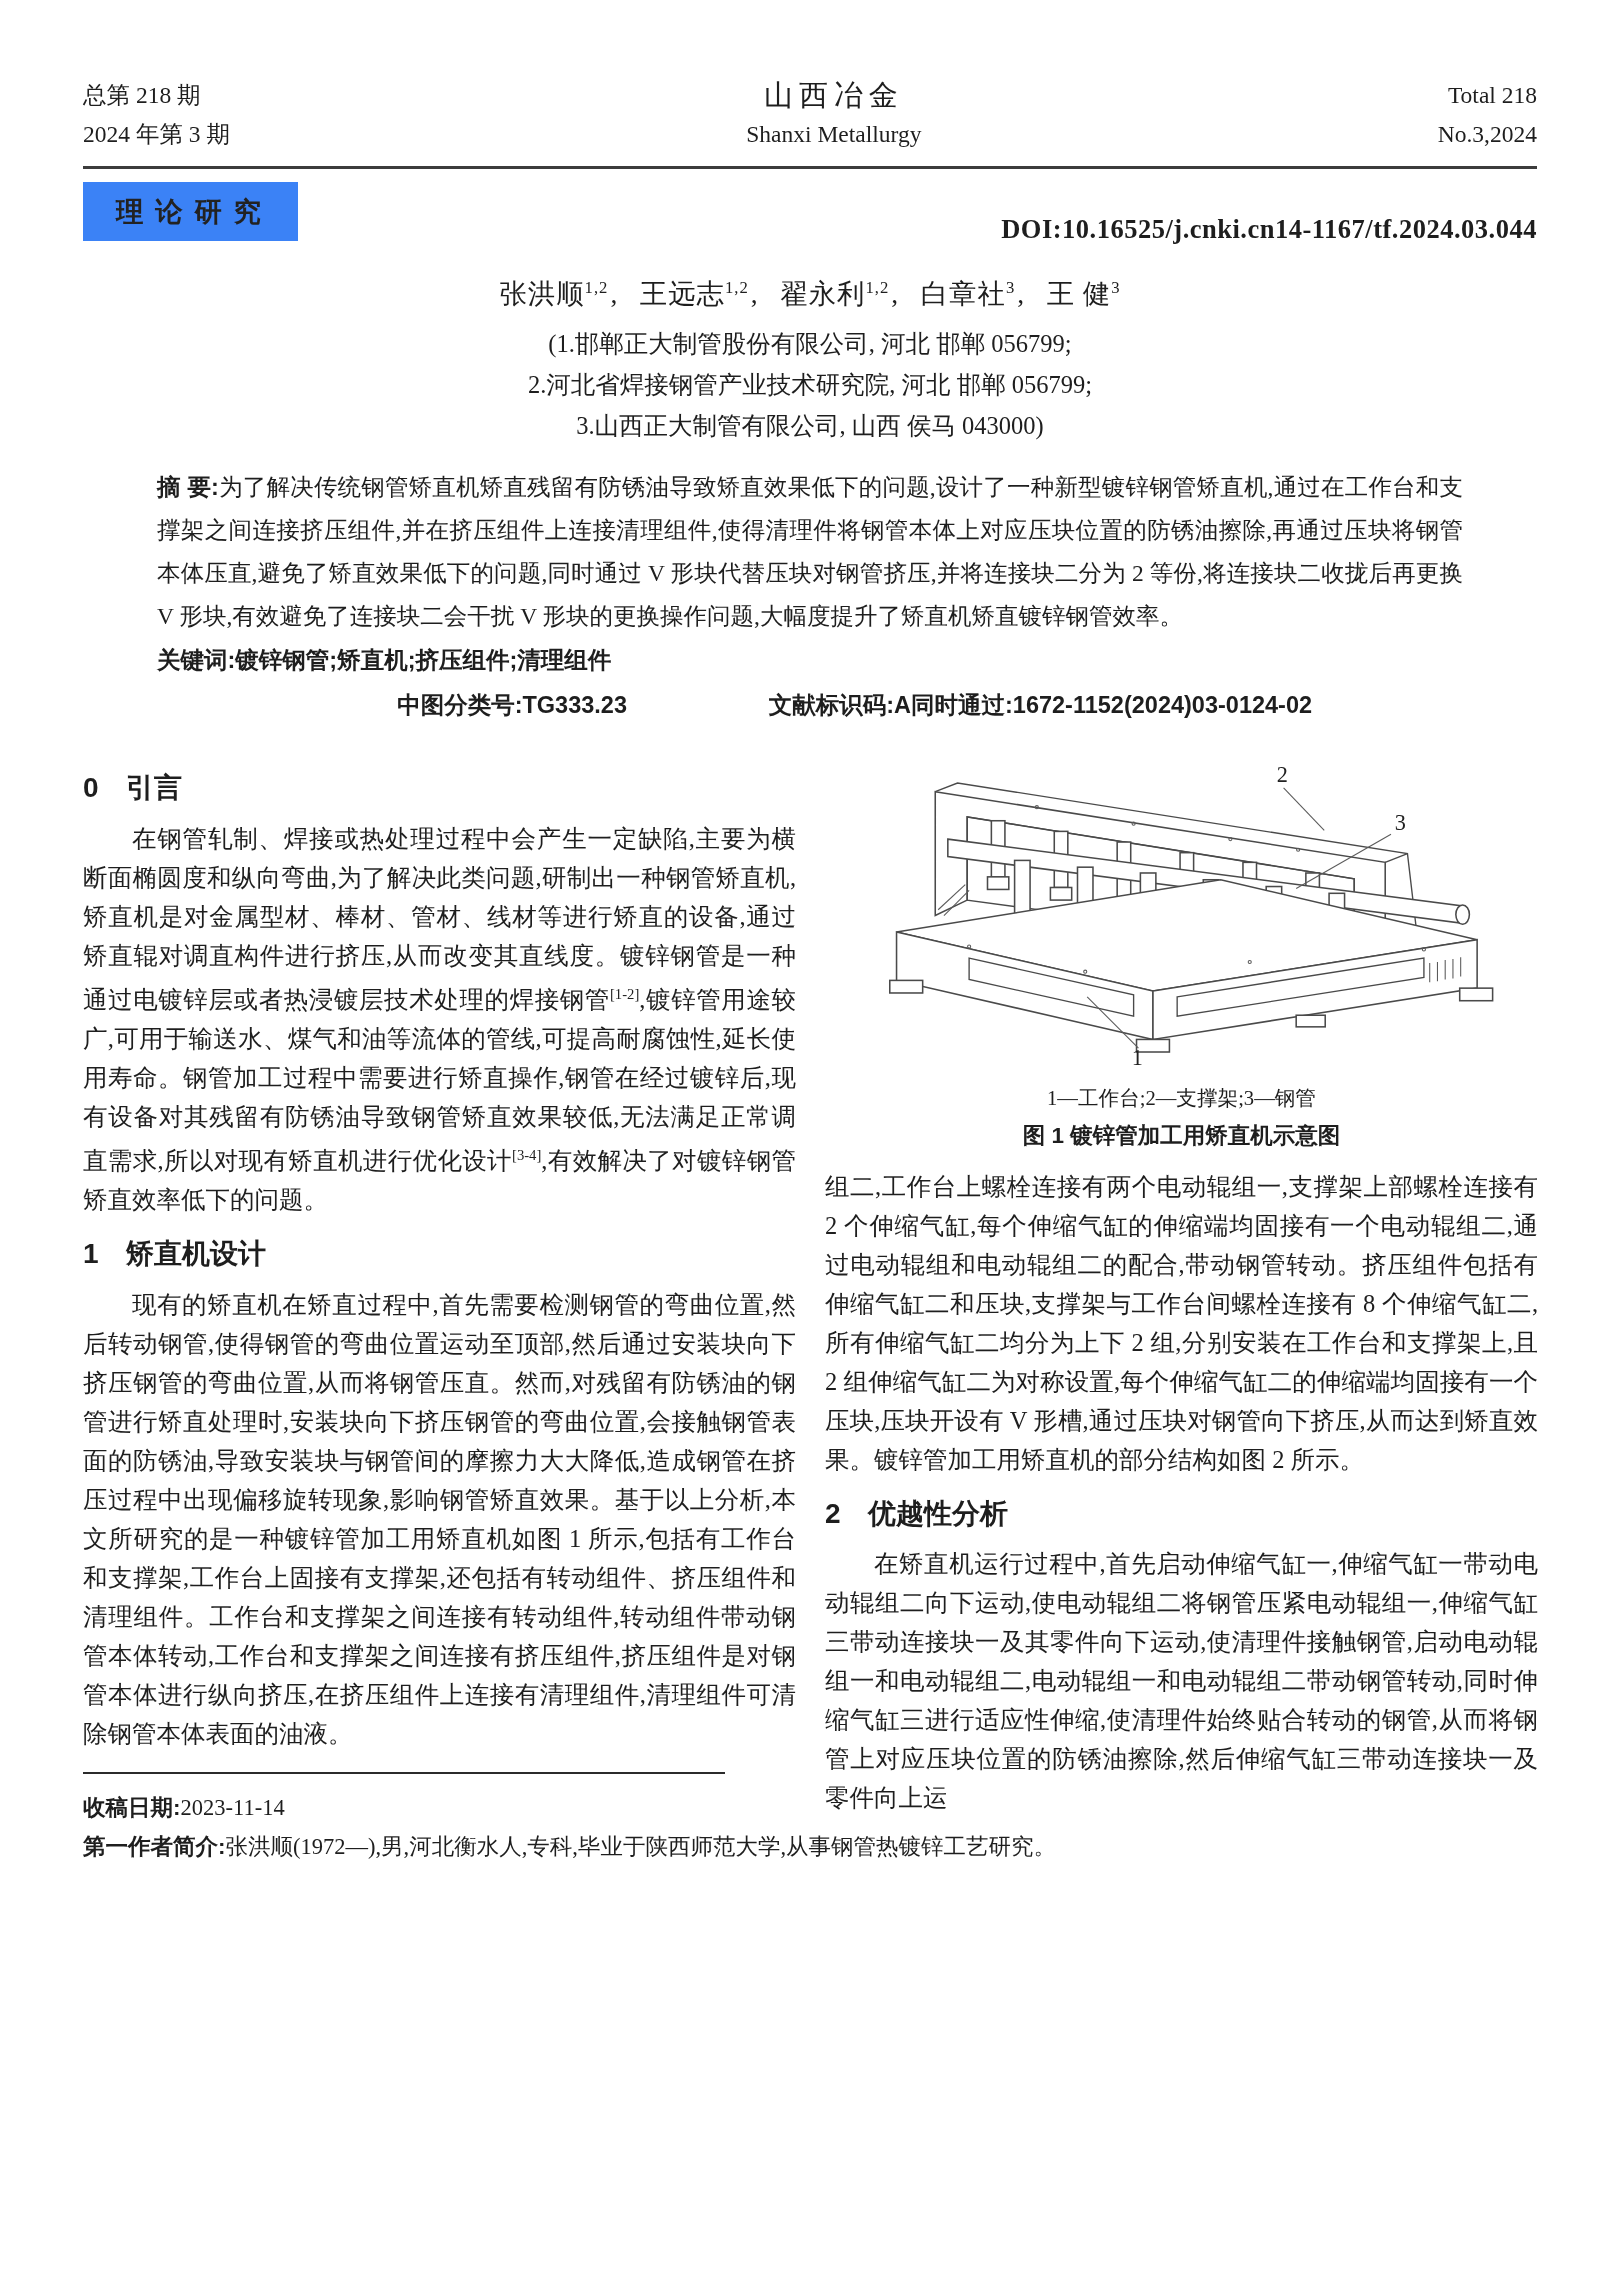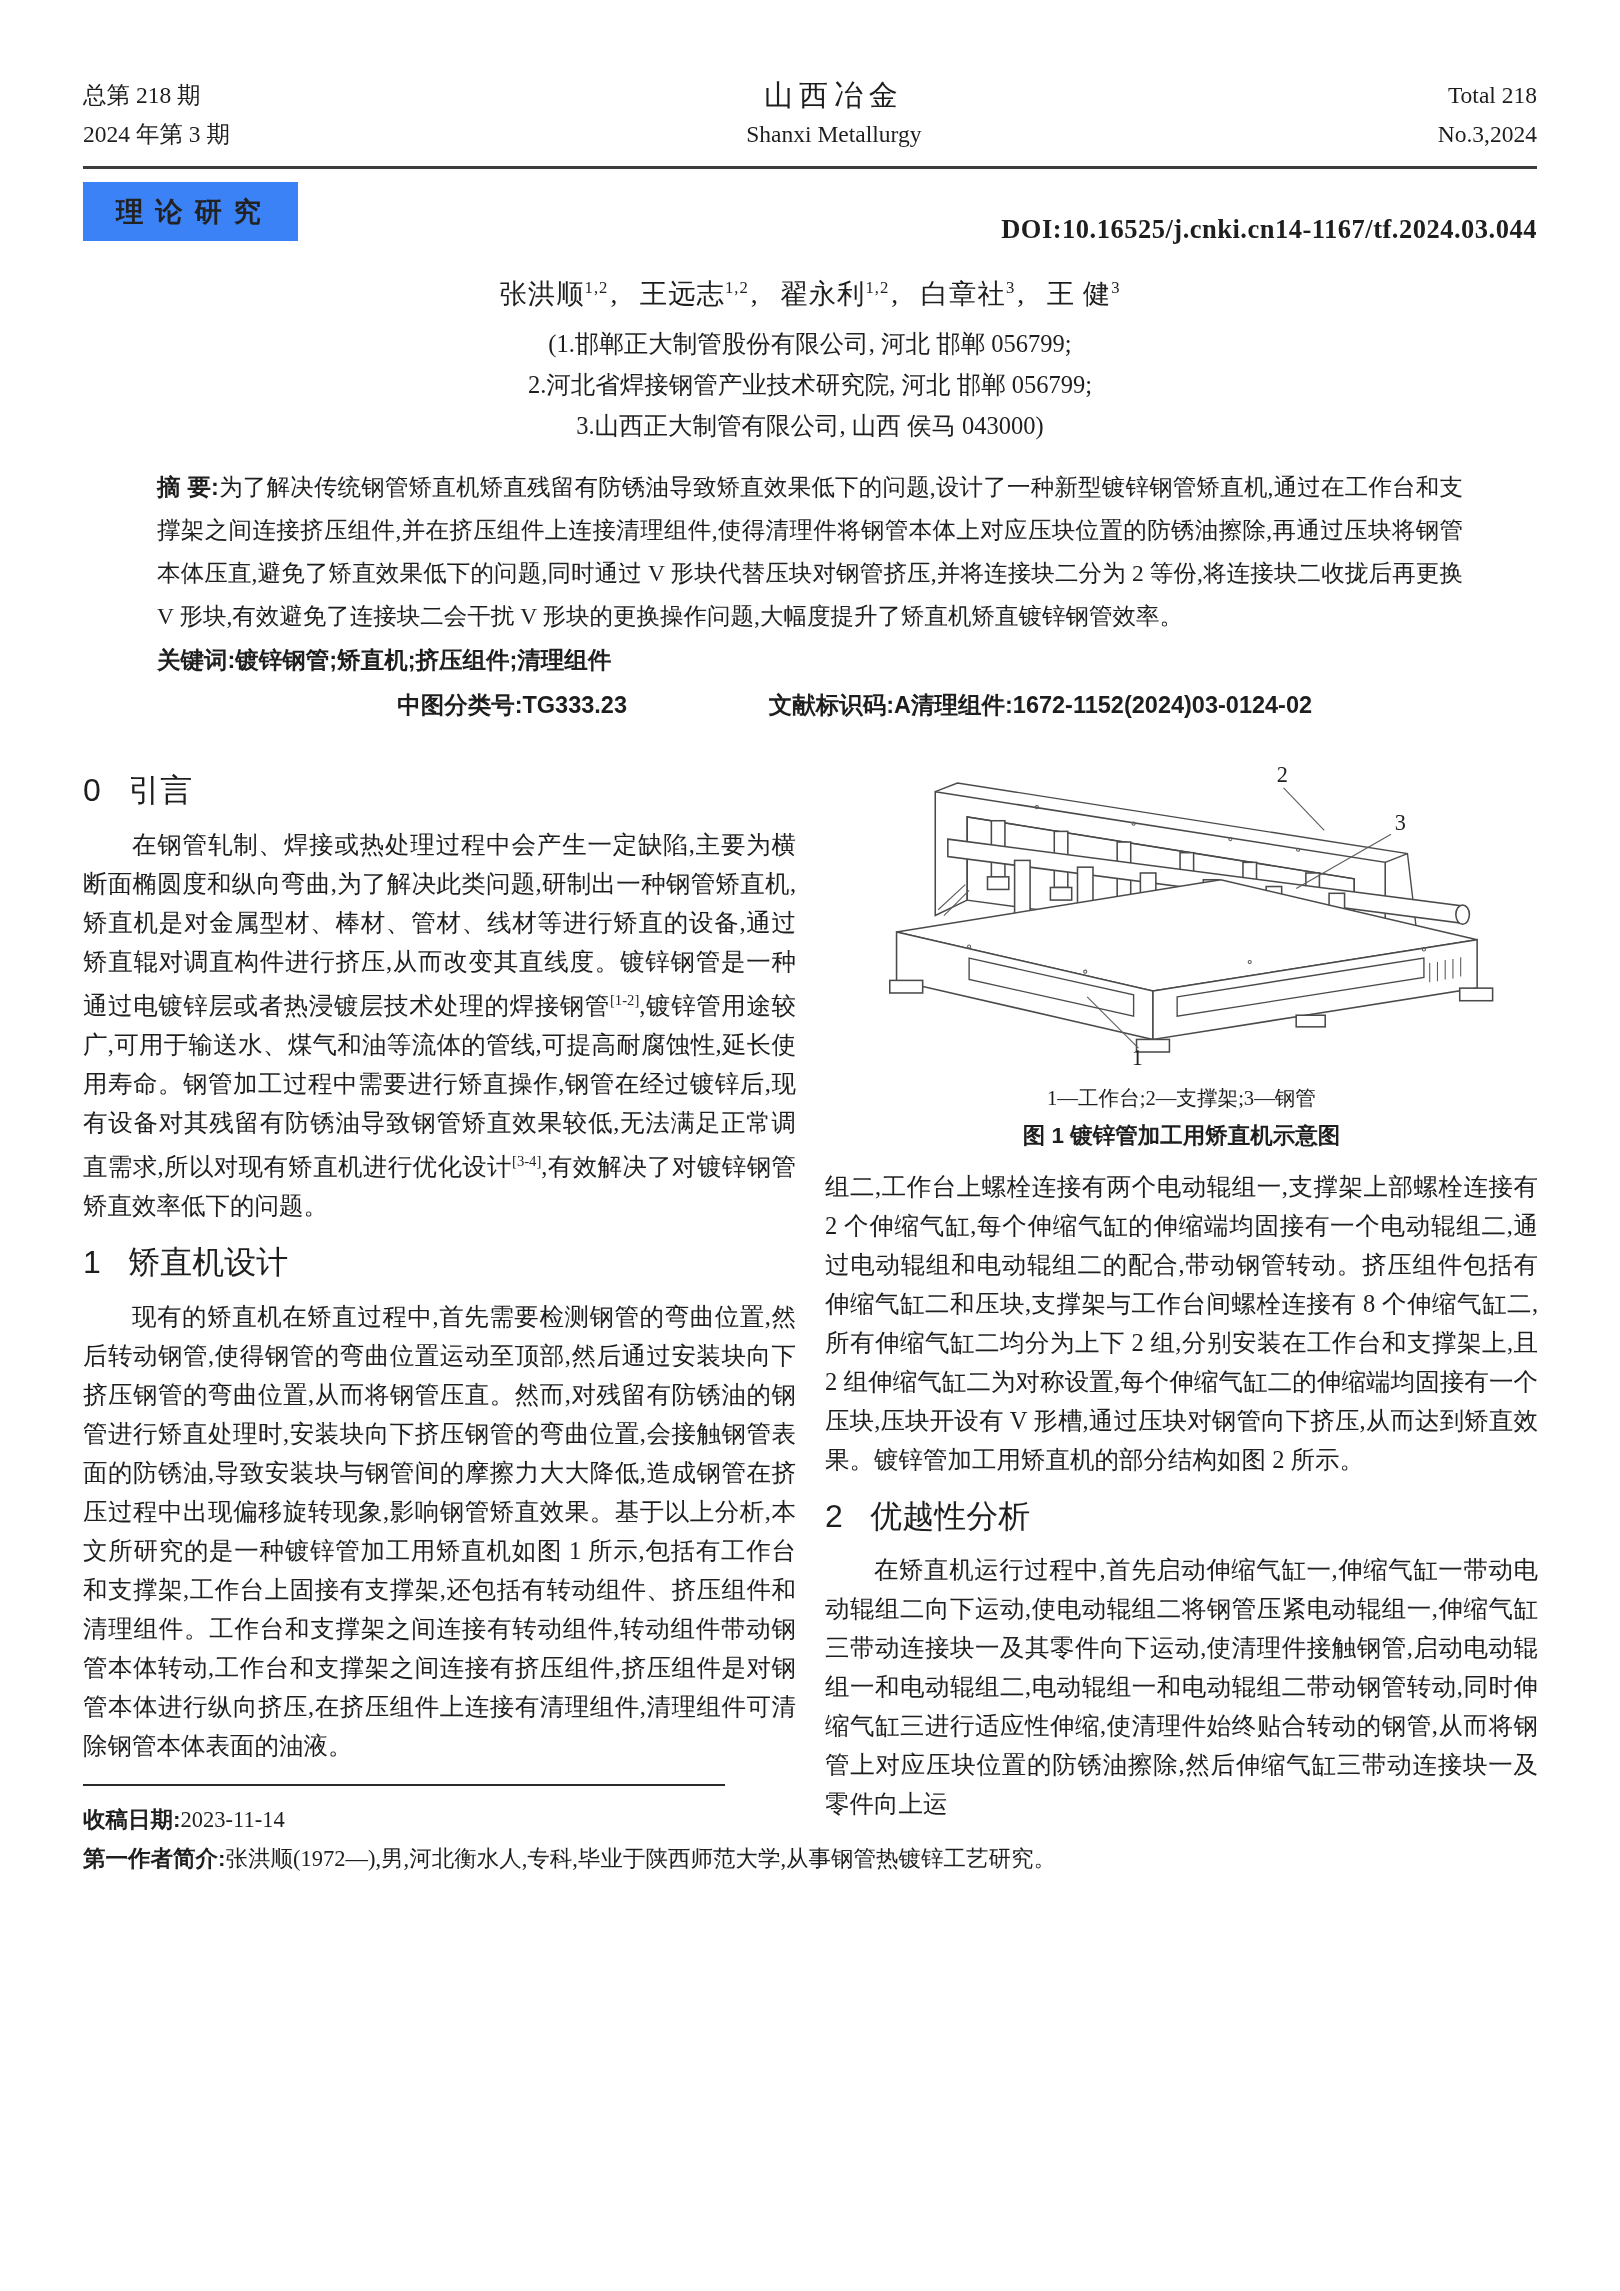--- a/index.html
+++ b/index.html
@@ -34,21 +34,21 @@
   .kwline { font-size:23.5px; line-height:45px; font-family:"Liberation Sans", sans-serif; font-weight:bold; }
   .metarow { display:flex; font-size:23.5px; line-height:45px; font-family:"Liberation Sans", sans-serif; font-weight:bold;text-align:right; }
   .metarow .m1 { width:470px; }
   .metarow .m2 { width:284px; }
 
   
   .cols { display:flex; gap:29px; margin-top:25.5px; }
   .col { width:713px; }
   .col p { font-size:24.5px; line-height:39px; text-align:justify; text-indent:2em; }
   .col p.noindent { text-indent:0; }
-  .sechead { font-size:32px; font-weight:normal; font-family:"Liberation Sans", sans-serif; margin:15.7px 0 11.8px 0; }
+  .sechead { font-size:28px; font-weight:bold; font-family:"Liberation Sans", sans-serif; margin:15.7px 0 11.8px 0; }
   .sechead .hnum { margin-right:27.4px; }
   .col sup { font-size:14.7px; }
 
   
   .fig { width:713px; text-align:center; }
   .fig svg { display:block; margin:0 auto; }
   .fig-legend { font-size:20.6px; margin-top:2px; }
   .fig-caption { font-size:22.5px; font-weight:bold; font-family:"Liberation Sans", sans-serif; margin:7.8px 0 15.7px 0; }
 
   
@@ -106,21 +106,21 @@
   <div class="absblock">
     <div class="abstract">
       <span class="ablabel">摘 要:</span><span>为了解决传统钢管矫直机矫直残留有防锈油导致矫直效果低下的问题,设计了一种新型镀锌钢管矫直机,通过在工作台和支撑架之间连接挤压组件,并在挤压组件上连接清理组件,使得清理件将钢管本体上对应压块位置的防锈油擦除,再通过压块将钢管本体压直,避免了矫直效果低下的问题,同时通过 V 形块代替压块对钢管挤压,并将连接块二分为 2 等份,将连接块二收拢后再更换 V 形块,有效避免了连接块二会干扰 V 形块的更换操作问题,大幅度提升了矫直机矫直镀锌钢管效率。</span>
     </div>
     <div class="kwline">
       <span>关键词:</span><span>镀锌钢管;矫直机;挤压组件;清理组件</span>
     </div>
     <div class="metarow">
       <span class="m1"><span>中图分类号:</span><span>TG333.23</span></span>
       <span class="m2"><span>文献标识码:</span><span>A</span></span>
-      <span class="m3"><span>清理组件:</span><span>1672-1152(2024)03-0124-02</span></span>
+      <span class="m3"><span>同时通过:</span><span>1672-1152(2024)03-0124-02</span></span>
     </div>
   </div>
 
   <div class="cols">
 
     <div class="col">
       <div class="sechead">
         <span class="hnum">0</span><span>引言</span>
       </div>
       <p><span>在钢管轧制、焊接或热处理过程中会产生一定缺陷,主要为横断面椭圆度和纵向弯曲,为了解决此类问题,研制出一种钢管矫直机,矫直机是对金属型材、棒材、管材、线材等进行矫直的设备,通过矫直辊对调直构件进行挤压,从而改变其直线度。镀锌钢管是一种通过电镀锌层或者热浸镀层技术处理的焊接钢管</span><sup>[1-2]</sup><span>,镀锌管用途较广,可用于输送水、煤气和油等流体的管线,可提高耐腐蚀性,延长使用寿命。钢管加工过程中需要进行矫直操作,钢管在经过镀锌后,现有设备对其残留有防锈油导致钢管矫直效果较低,无法满足正常调直需求,所以对现有矫直机进行优化设计</span><sup>[3-4]</sup><span>,有效解决了对镀锌钢管矫直效率低下的问题。</span></p>

